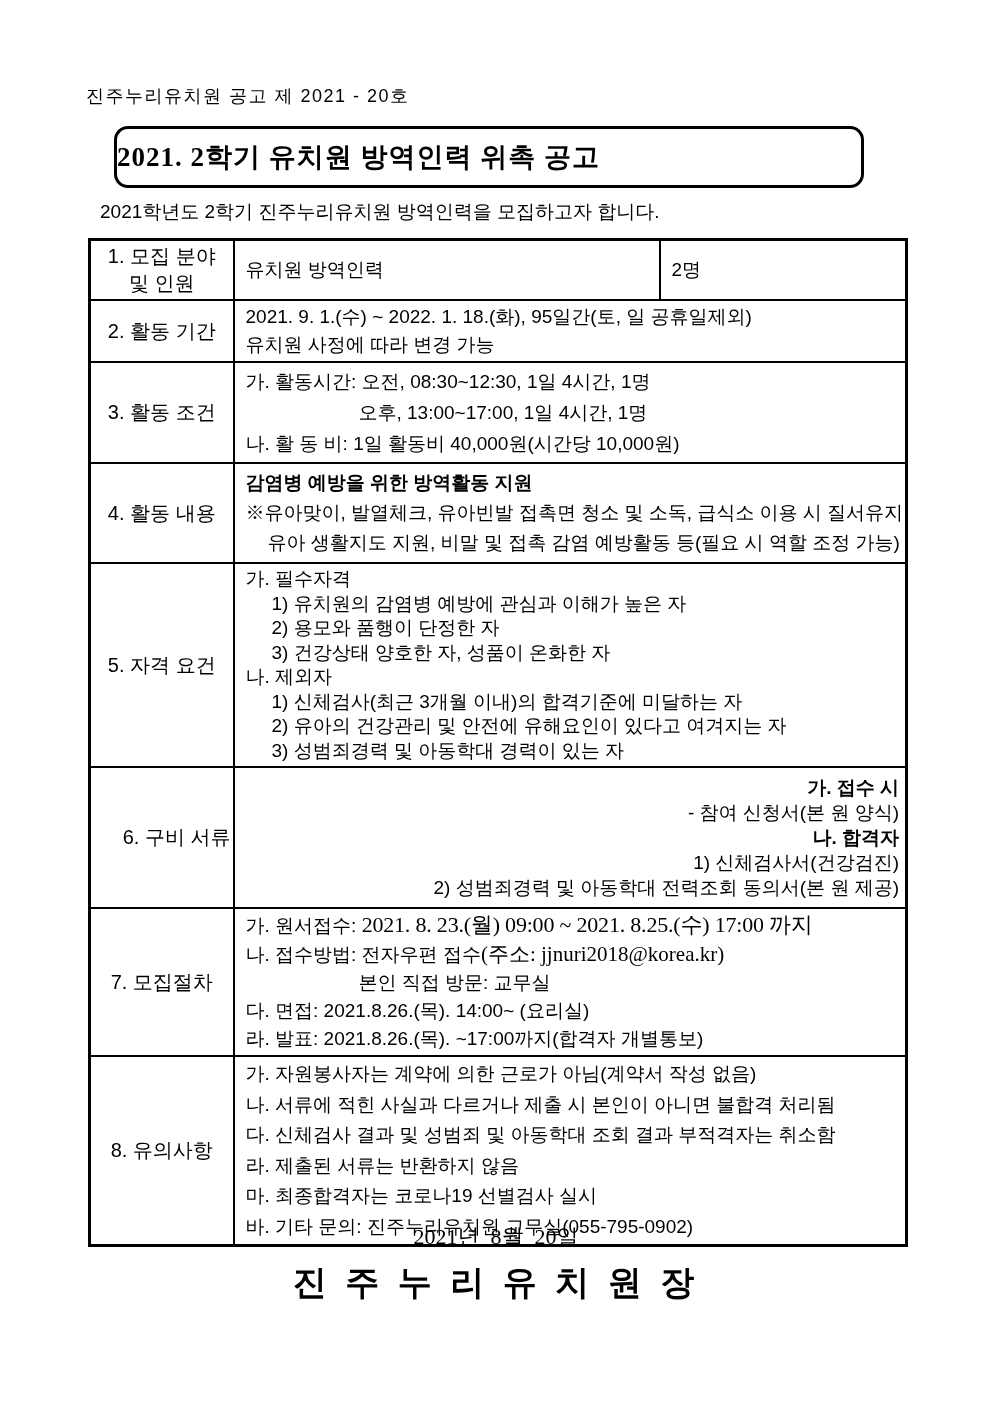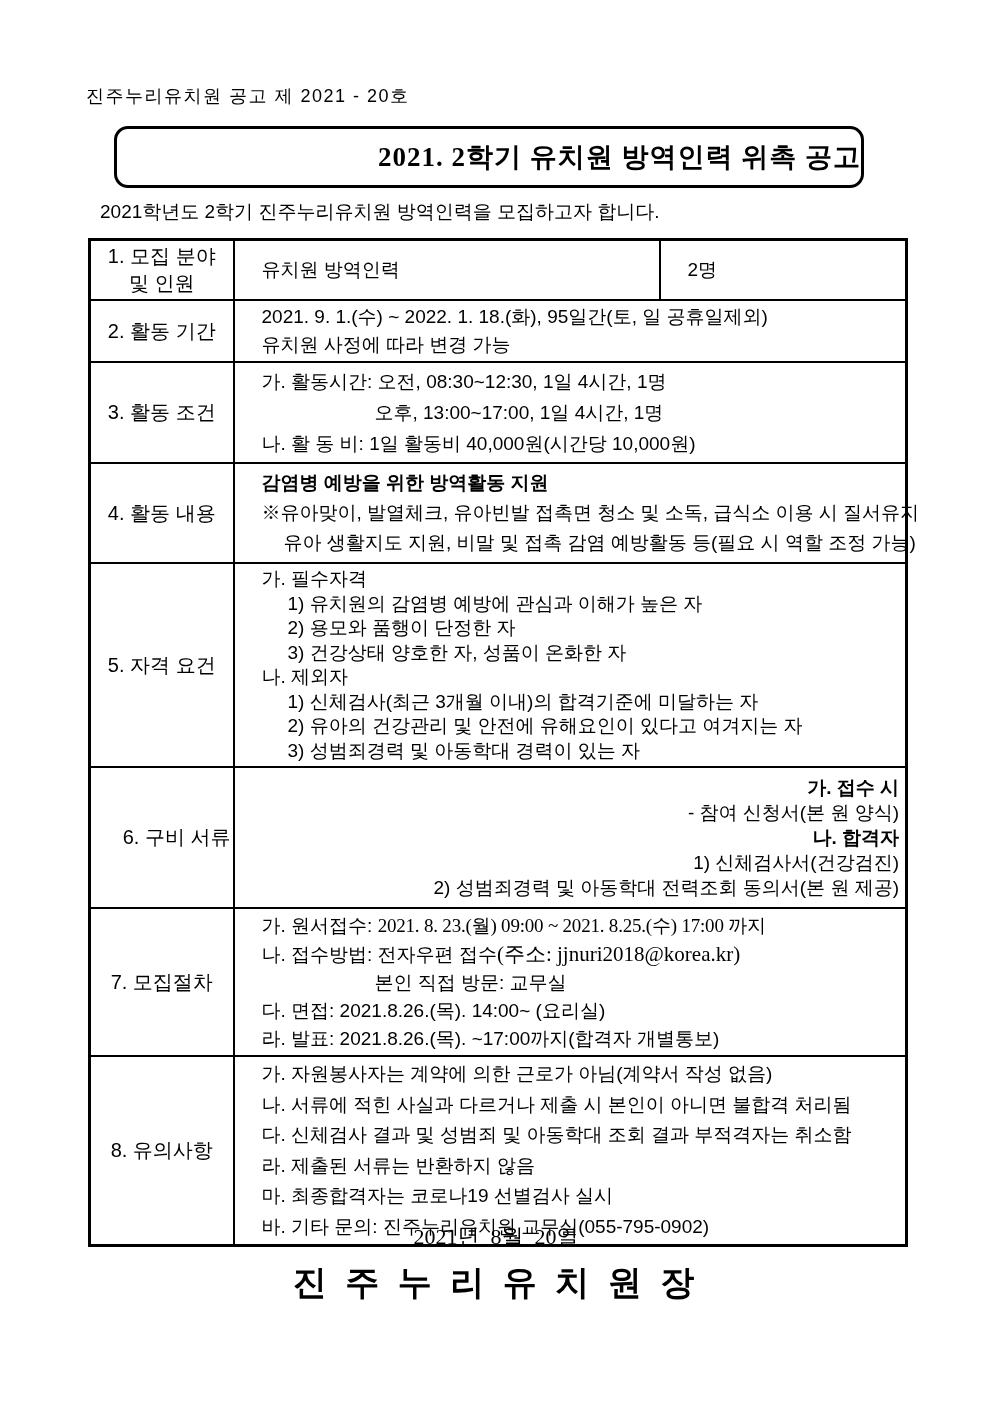--- a/index.html
+++ b/index.html
@@ -8,54 +8,54 @@
     position:relative; margin:0 auto; overflow:hidden;
     font-family:"Liberation Sans", sans-serif;
   }
   .doc-number {
     position:absolute; left:86px; top:84px;
     font-size:18px; letter-spacing:1.5px; white-space:pre;
   }
   .title-box {
     position:absolute; left:114px; top:126px; width:744px; height:56px;
     border:3px solid #000; border-radius:14px; background:#fff;
-    display:flex; align-items:center; justify-content:flex-end;
+    display:flex; align-items:center; justify-content:flex-start;
   }
   .title {
     font-family:"Liberation Serif", serif;
     font-size:27px; font-weight:bold; letter-spacing:1px; white-space:pre;
   }
   .intro { position:absolute; left:100px; top:199px; font-size:19px; white-space:pre; }
 
   table.main {
     position:absolute; left:88px; top:238px; width:817px;
     border-collapse:collapse; table-layout:fixed;
     border:3px solid #000;
   }
   table.main td { border:2px solid #000; vertical-align:middle; }
   td.lbl { text-align:center; font-size:20px; line-height:27px; padding:0 2px; }
-  td.cnt { font-size:19px; padding:2px 6px 2px 27px; }
+  td.cnt { font-size:19px; padding:2px 6px 2px 11px; }
   .ln { white-space:pre; }
   tr.r1 td { height:54px; }
   tr.r2 td { height:56px; } tr.r2 .ln { line-height:28px; }
   tr.r3 td { height:95px; } tr.r3 .ln { line-height:31px; }
   tr.r4 td { height:94px; } tr.r4 .ln { line-height:30px; }
   tr.r5 td { height:198px;} tr.r5 .ln { line-height:24.5px; }
   tr.r6 td { height:135px;text-align:right;} tr.r6 .ln { line-height:25px; }
   tr.r7 td { height:142px;} tr.r7 .ln { line-height:28px; }
   tr.r8 td { height:183px;} tr.r8 .ln { line-height:30.5px; }
 
   .bold { font-weight:bold; }
   .ind-num  { padding-left:26px; }
   .ind-dash { padding-left:18px; }
   .ind-cont { padding-left:22px; }
   .ind-time { padding-left:113px; }
   .gap8 { }
   .serif-date {
-    font-family:"Liberation Serif", serif; font-size:19px; letter-spacing:-0.2px;
+    font-family:"Liberation Serif", serif; font-size:22px; letter-spacing:-0.2px;
   }
   .serif-email {
     font-family:"Liberation Serif", serif; font-size:21px;
   }
   .footer-date {
     position:absolute; top:1222px; left:0; width:100%; text-align:center;
     font-family:"Liberation Serif", serif; font-size:22px; white-space:pre;
   }
   .signature {
     position:absolute; top:1260px; left:0; width:100%; text-align:center;

